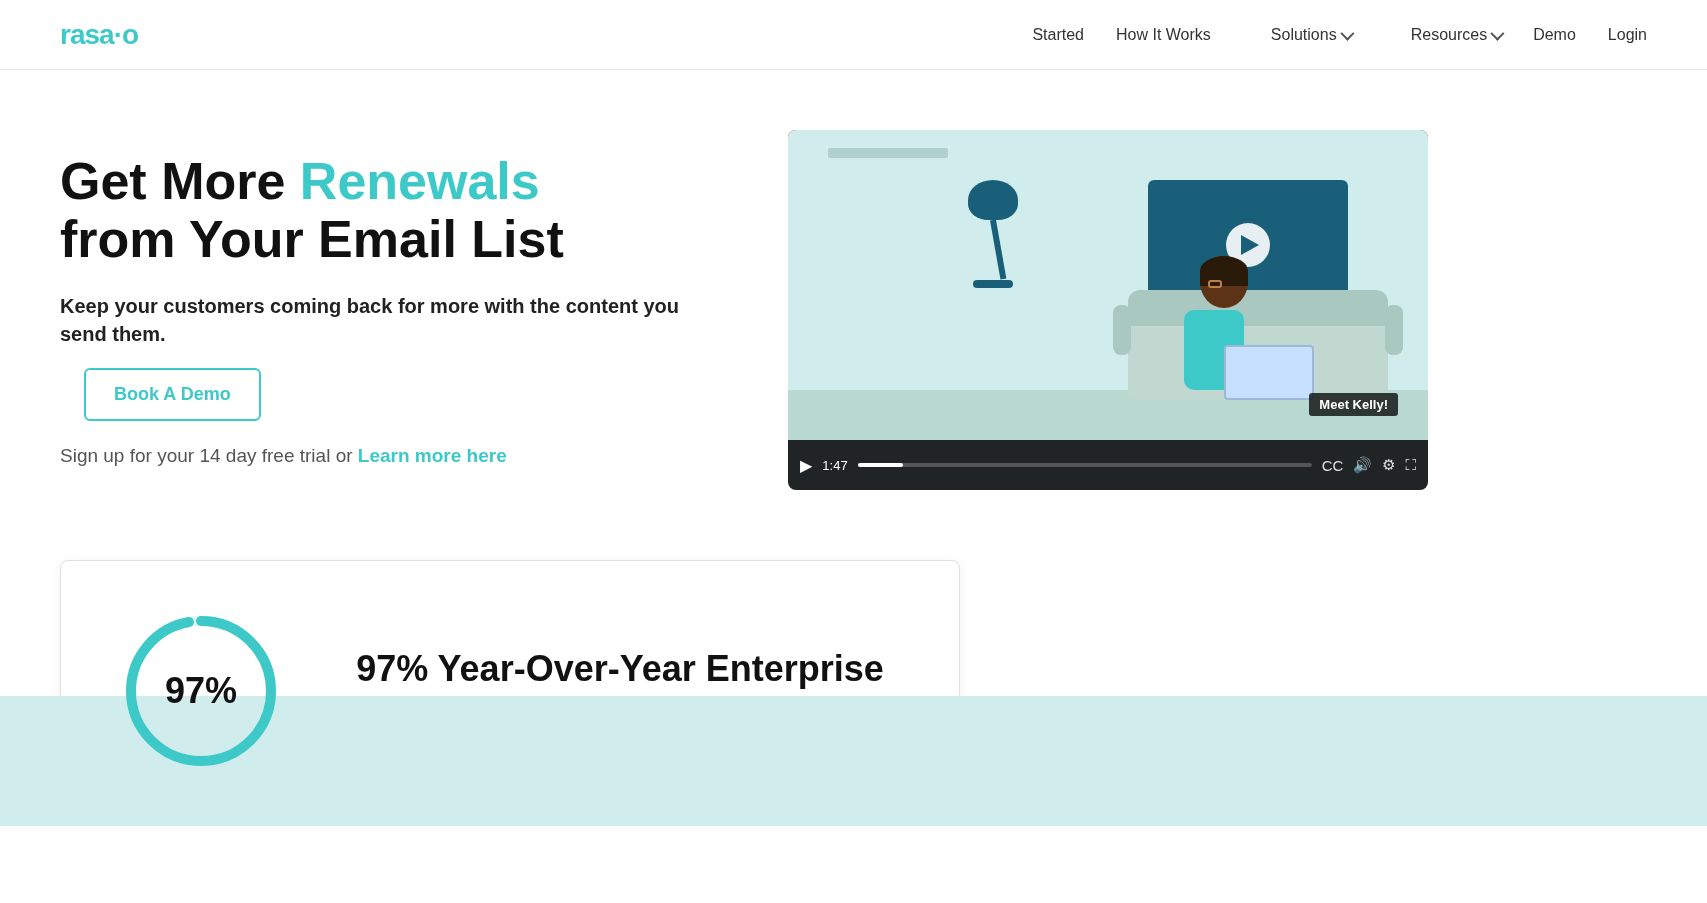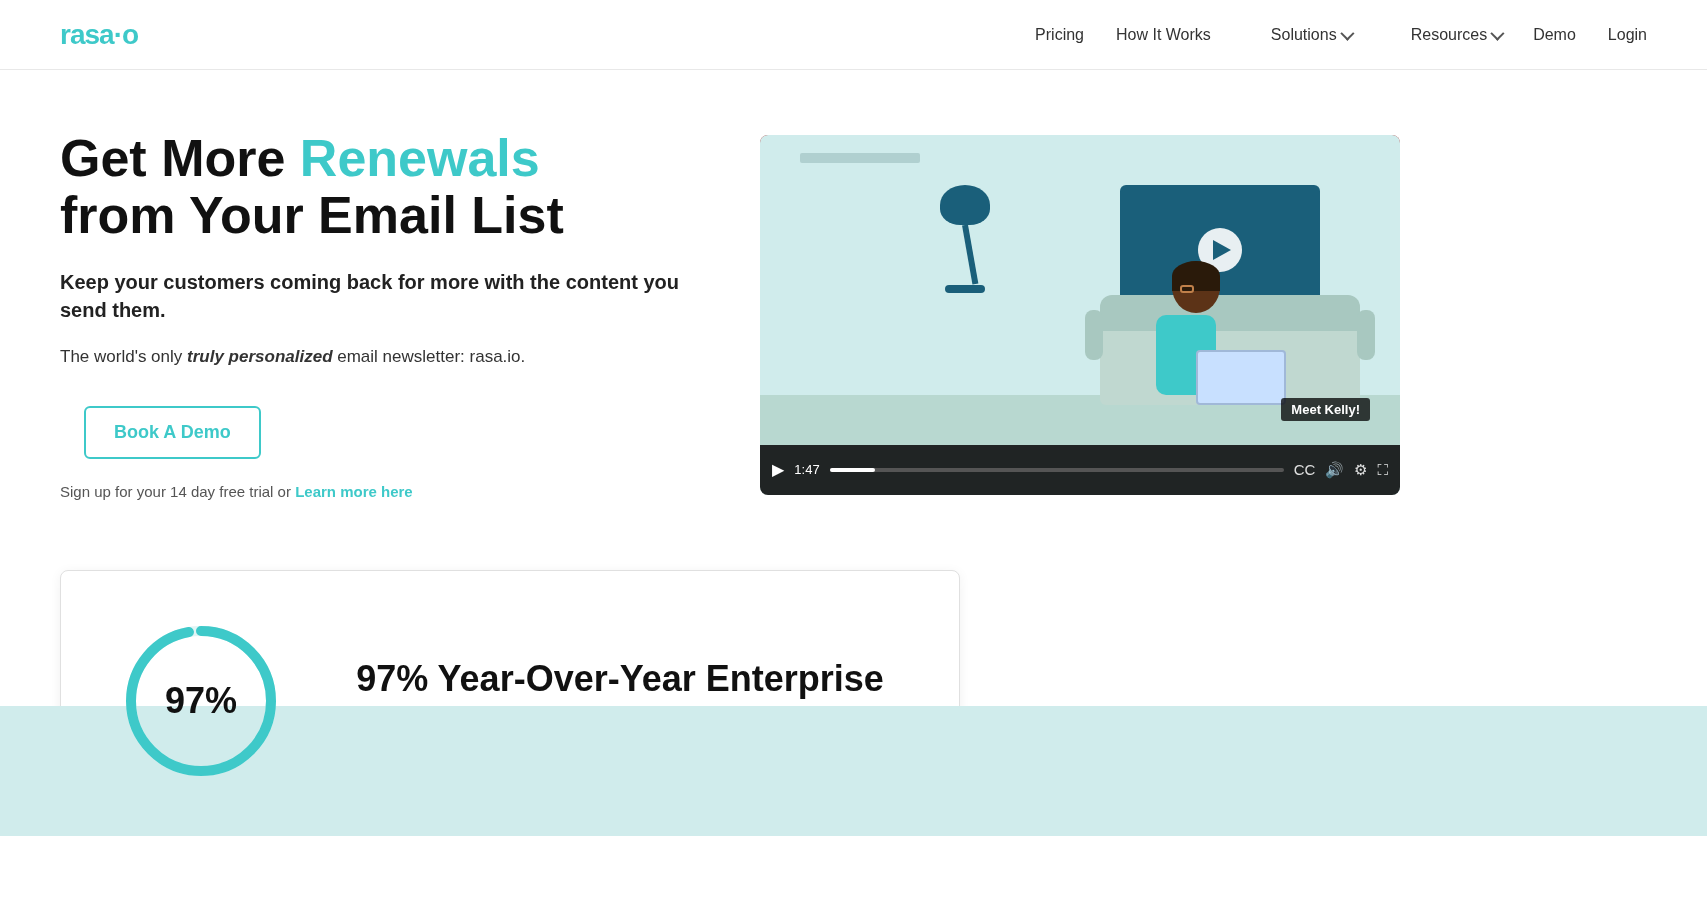--- a/index.html
+++ b/index.html
@@ -60,21 +60,21 @@
     .nav-login {
       color: #333;
       font-size: 16px;
     }
 
     
     .hero {
       display: flex;
       align-items: center;
       padding: 60px 60px 40px 60px;
-      gap: 60px;
+      gap: 88px;
       max-width: 1707px;
     }
     .hero-left {
       flex: 1;
       max-width: 640px;
     }
     .hero-headline {
       font-size: 52px;
       font-weight: 900;
       line-height: 1.1;
@@ -121,21 +121,21 @@
       padding: 14px 28px;
       border: 2px solid #3ec9c9;
       background: #3ec9c9;
       color: #fff;
       font-size: 18px;
       font-weight: 700;
       border-radius: 6px;
       cursor: pointer;
     }
     .hero-trial {
-      font-size: 15px;
+      font-size: 19px;
       color: #555;
     }
     .hero-trial a {
       color: #3ec9c9;
       font-weight: 600;
       text-decoration: none;
     }
 
     
     .hero-video {
@@ -455,21 +455,21 @@
 </head>
 <body>
 
 <header>
   <div style="cursor:pointer;">
     <span class="logo">
       <span>rasa</span><span style="color:#3ec9c9;">·o</span>
     </span>
   </div>
   <nav>
-    <a href="#">Pricing</a>
+    <a href="#">Started</a>
     <a href="#">How It Works</a>
     <span class="nav-dropdown">
       <span>Solutions</span>
       <span class="chevron-down"></span>
     </span>
     <span class="nav-dropdown">
       <span>Resources</span>
       <span class="chevron-down"></span>
     </span>
     <a href="#" class="nav-demo">Demo</a>
@@ -478,23 +478,20 @@
 </header>
 
 <section class="hero">
 
   <div class="hero-left">
     <h1 class="hero-headline">
       <span>Get More </span><span class="accent">Renewals</span><br>
       <span>from Your Email List</span>
     </h1>
     <p class="hero-subtext">Keep your customers coming back for more with the content you send them.</p>
-    <p class="hero-tagline">
-      <span>The world's only </span><em>truly personalized</em><span> email newsletter: rasa.io.</span>
-    </p>
     <div class="hero-buttons">
       <button class="btn-outline">Book A Demo</button>
     </div>
     <p class="hero-trial">
       <span>Sign up for your 14 day free trial or </span><a href="#">Learn more here</a>
     </p>
   </div>
 
   <div class="hero-video">
     <div class="video-scene">

